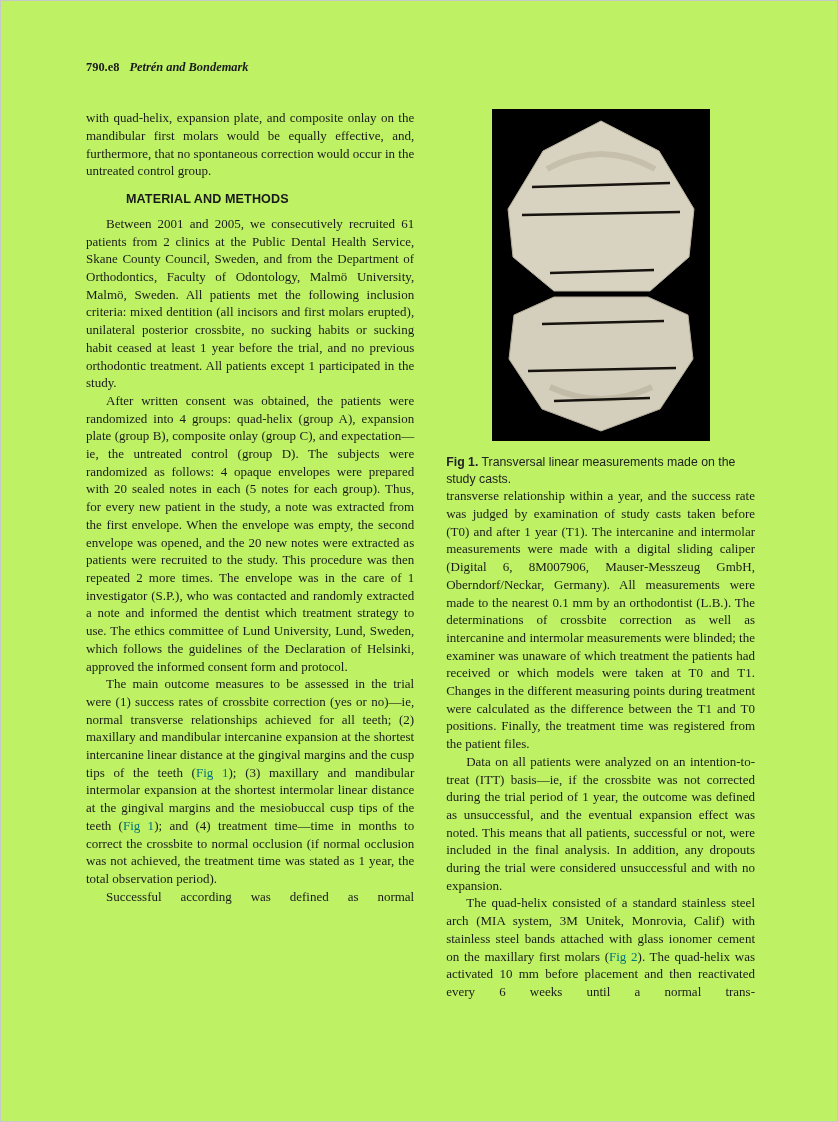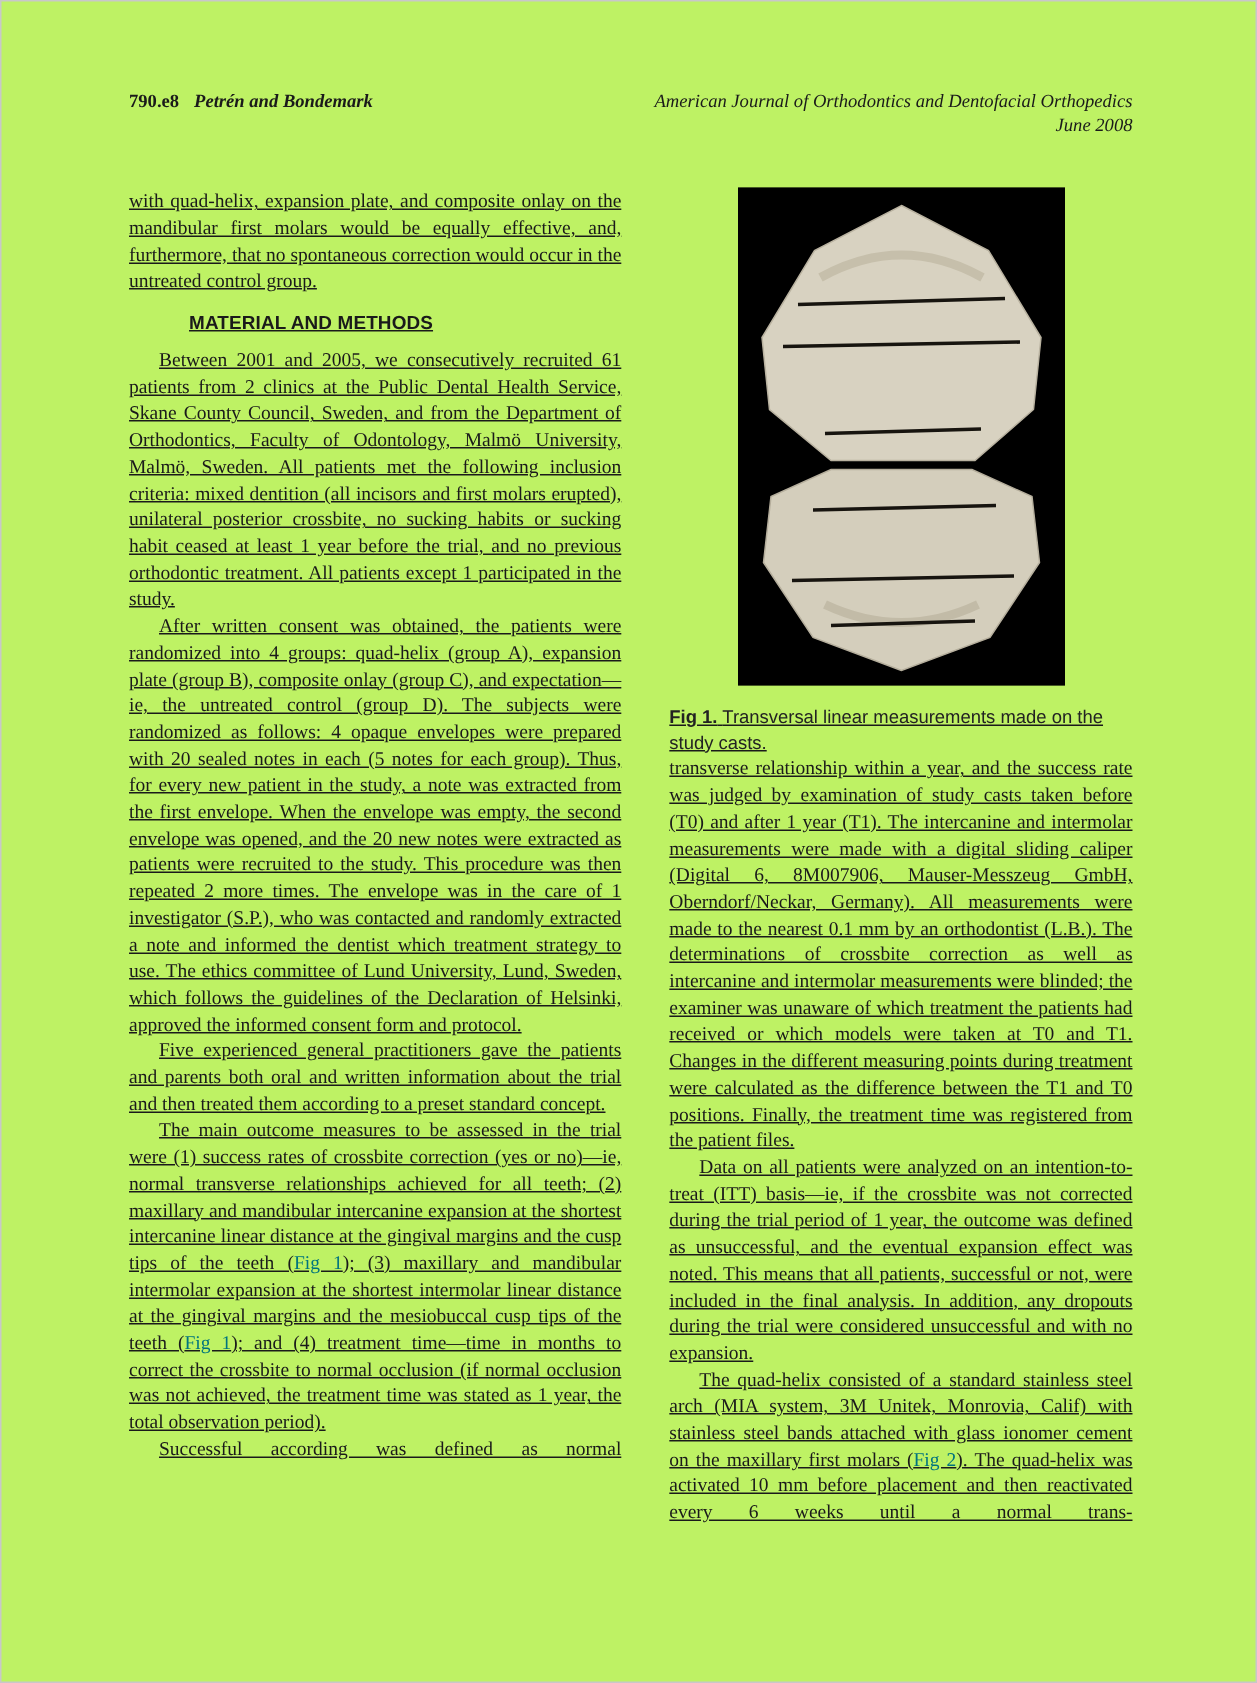--- a/index.html
+++ b/index.html
@@ -22,21 +22,21 @@
     align-items: flex-start;
     font-size: 12.4px;
     line-height: 1.3;
     margin-bottom: 34px;
   }
   .header-left { white-space: nowrap; }
   .page-num { font-weight: 700; margin-right: 10px; }
   .authors { font-weight: 700; font-style: italic; }
   .header-right { text-align: right; font-style: italic; }
   
-  .columns { display: flex; gap: 32px; text-decoration: underline; }
+  .columns { display: flex; gap: 32px; }
   .col-left  { width: 338px; }
   .col-right { width: 318px; }
   .para {
     margin: 0;
     font-size: 13px;
     line-height: 17.7px;
     text-align: justify;
   }
   .para.indent { text-indent: 20px; }
   .para.jl { text-align-last: justify; }
@@ -69,37 +69,32 @@
 </style>
 </head>
 <body>
 
 <div class="page">
 
   <header class="page-header">
     <div class="header-left">
       <span class="page-num">790.e8</span><span class="authors">Petrén and Bondemark</span>
     </div>
-    <div class="header-right">
-      <div>American Journal of Orthodontics and Dentofacial Orthopedics</div>
-      <div>June 2008</div>
-    </div>
   </header>
 
   <div class="columns">
 
     <div class="col-left">
       <div id="left-intro" class="para-group">
           <p class="para"><span>with quad-helix, expansion plate, and composite onlay on the mandibular first molars would be equally effective, and, furthermore, that no spontaneous correction would occur in the untreated control group.</span></p>
         </div>
       <h2 class="section-heading">MATERIAL AND METHODS</h2>
       <div id="left-body" class="para-group">
           <p class="para indent"><span>Between 2001 and 2005, we consecutively recruited 61 patients from 2 clinics at the Public Dental Health Service, Skane County Council, Sweden, and from the Department of Orthodontics, Faculty of Odontology, Malmö University, Malmö, Sweden. All patients met the following inclusion criteria: mixed dentition (all incisors and first molars erupted), unilateral posterior crossbite, no sucking habits or sucking habit ceased at least 1 year before the trial, and no previous orthodontic treatment. All patients except 1 participated in the study.</span></p>
           <p class="para indent"><span>After written consent was obtained, the patients were randomized into 4 groups: quad-helix (group A), expansion plate (group B), composite onlay (group C), and expectation—ie, the untreated control (group D). The subjects were randomized as follows: 4 opaque envelopes were prepared with 20 sealed notes in each (5 notes for each group). Thus, for every new patient in the study, a note was extracted from the first envelope. When the envelope was empty, the second envelope was opened, and the 20 new notes were extracted as patients were recruited to the study. This procedure was then repeated 2 more times. The envelope was in the care of 1 investigator (S.P.), who was contacted and randomly extracted a note and informed the dentist which treatment strategy to use. The ethics committee of Lund University, Lund, Sweden, which follows the guidelines of the Declaration of Helsinki, approved the informed consent form and protocol.</span></p>
-          <p class="para indent"><span>Five experienced general practitioners gave the patients and parents both oral and written information about the trial and then treated them according to a preset standard concept.</span></p>
           <p class="para indent"><span>The main outcome measures to be assessed in the trial were (1) success rates of crossbite correction (yes or no)—ie, normal transverse relationships achieved for all teeth; (2) maxillary and mandibular intercanine expansion at the shortest intercanine linear distance at the gingival margins and the cusp tips of the teeth (</span><span class="figref" style="color: rgb(0, 116, 126);">Fig 1</span><span>); (3) maxillary and mandibular intermolar expansion at the shortest intermolar linear distance at the gingival margins and the mesiobuccal cusp tips of the teeth (</span><span class="figref" style="color: rgb(0, 116, 126);">Fig 1</span><span>); and (4) treatment time—time in months to correct the crossbite to normal occlusion (if normal occlusion was not achieved, the treatment time was stated as 1 year, the total observation period).</span></p>
           <p class="para indent jl"><span>Successful according was defined as normal</span></p>
         </div>
     </div>
 
     <div class="col-right">
 
       <figure class="figure" style="margin:0;">
         <div class="fig-image">
           <svg viewBox="0 0 218 332" width="218" height="332">

